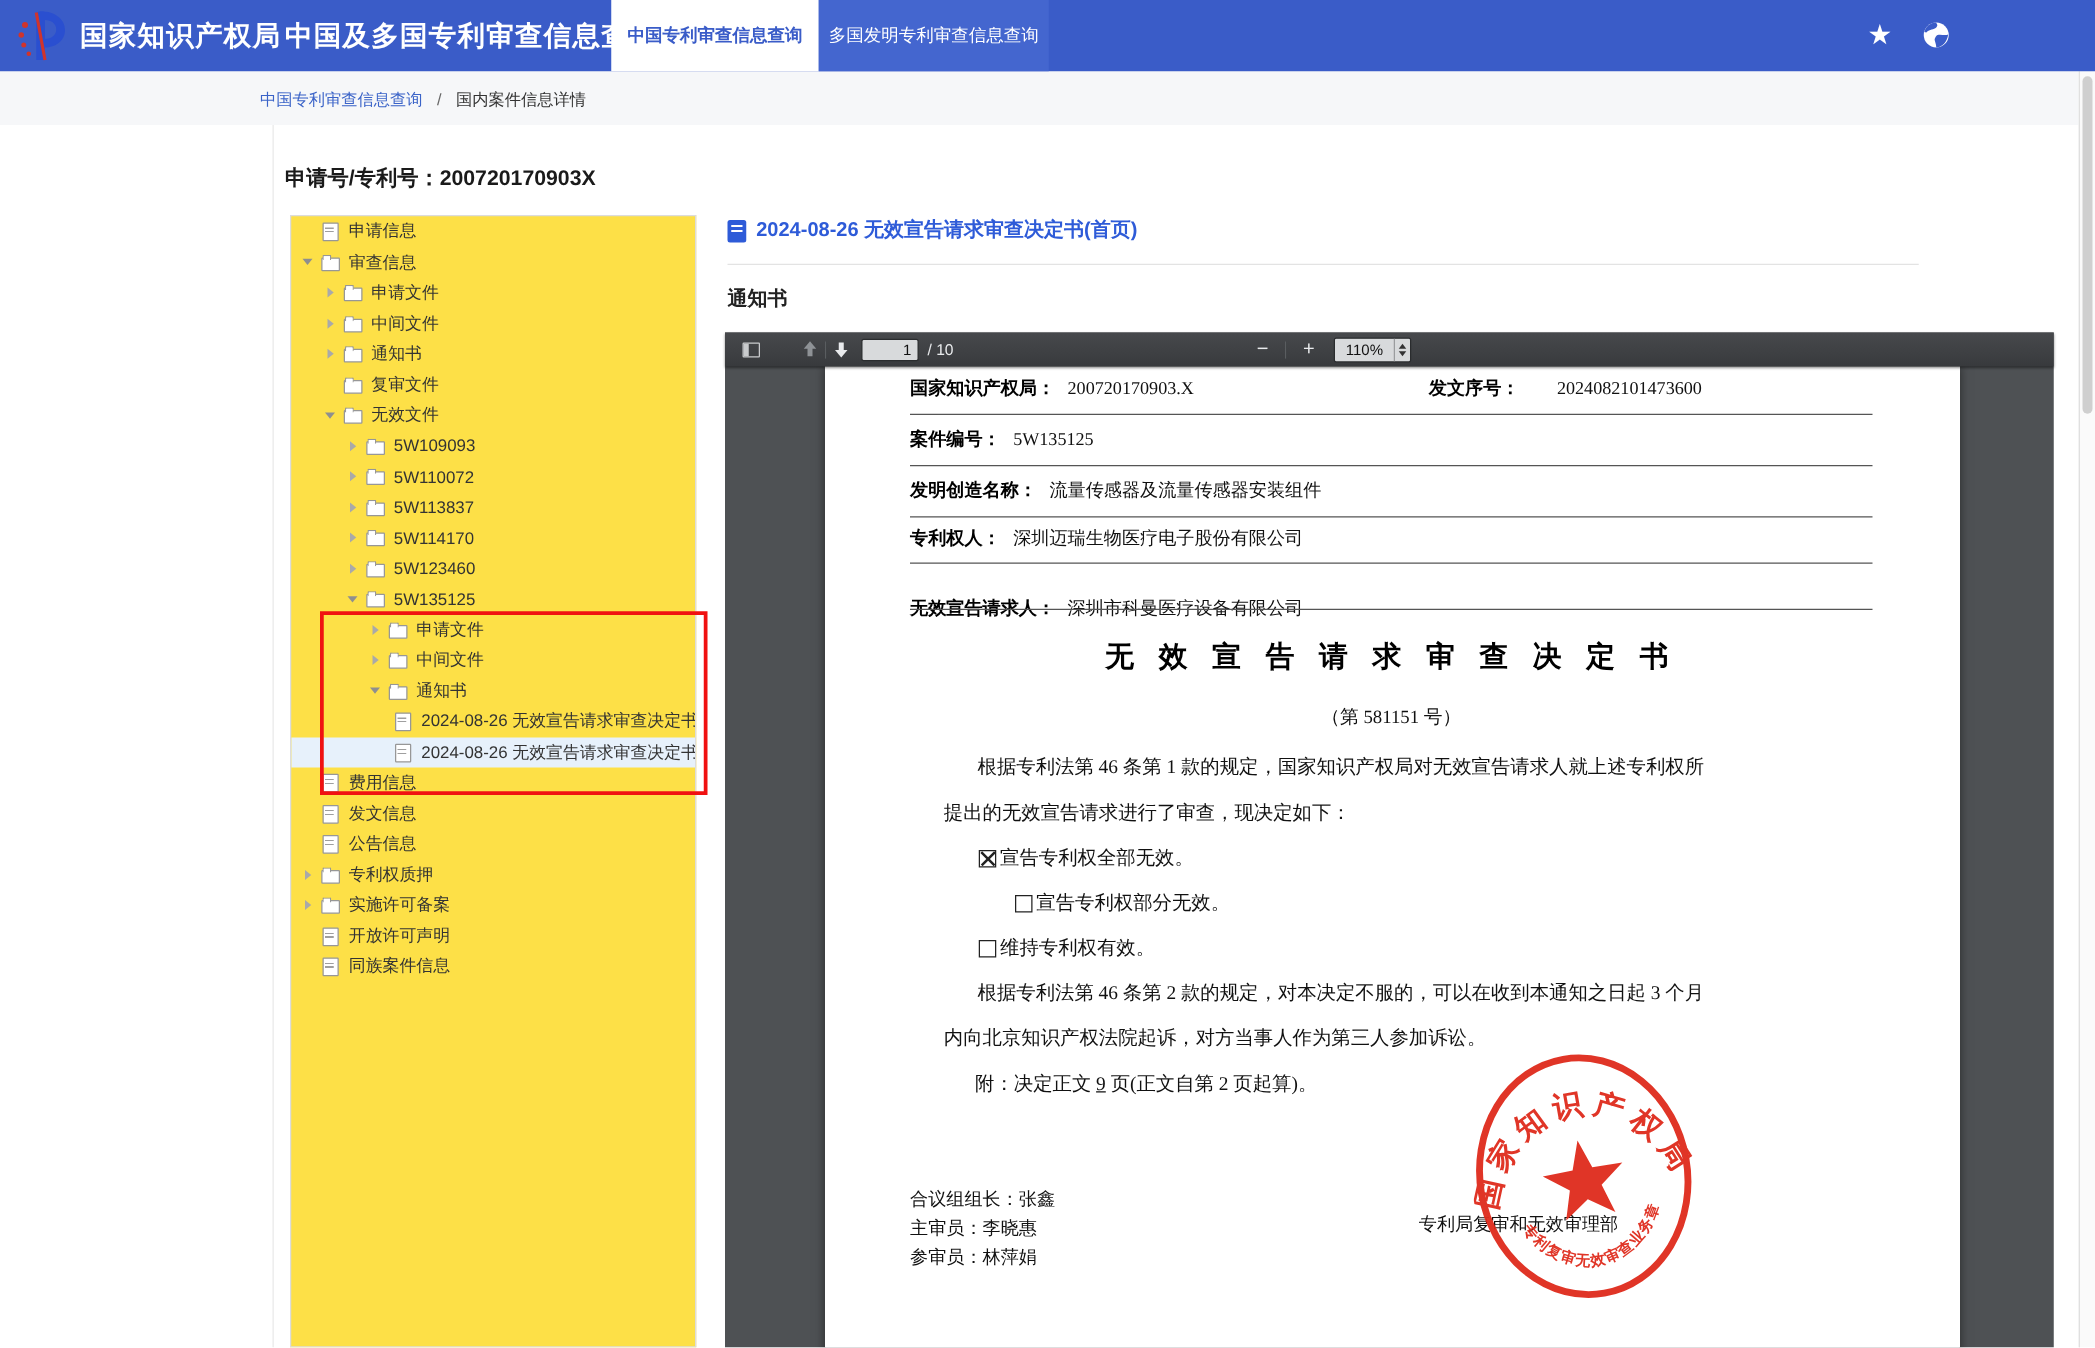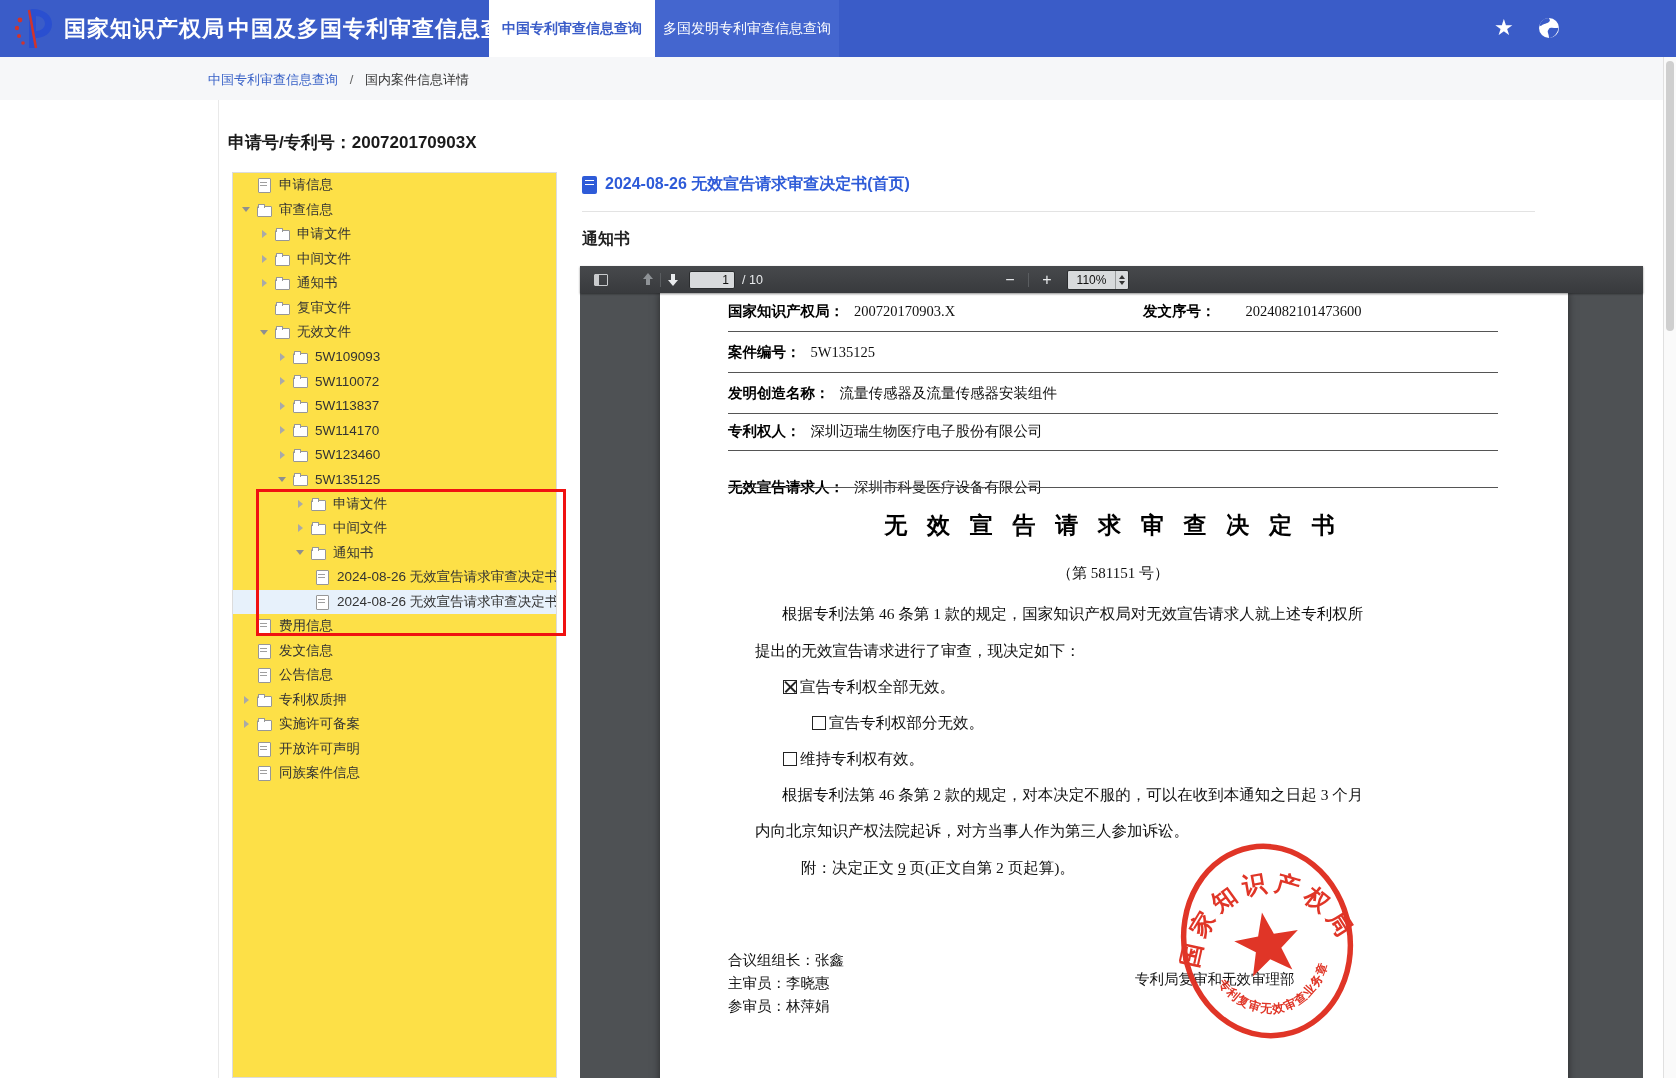--- a/index.html
+++ b/index.html
@@ -348,21 +348,21 @@
         <span>宣告专利权部分无效。</span>
       </div>
       <div class="pcheckline" style="left:123px; top:456px;">
         <span class="cbox"></span>
         <span>维持专利权有效。</span>
       </div>
 
       <div class="ppara" style="left:122px; top:492px;">根据专利法第 46 条第 2 款的规定，对本决定不服的，可以在收到本通知之日起 3 个月</div>
       <div class="ppara" style="left:95px; top:528px;">内向北京知识产权法院起诉，对方当事人作为第三人参加诉讼。</div>
 
-      <div class="ppara" style="left:141px; top:565px;">
+      <div class="ppara" style="left:120px; top:565px;">
         <span>附：决定正文 </span><span class="u9">9</span><span> 页(正文自第 2 页起算)。</span>
       </div>
 
       <div class="psig" style="top:657px;">合议组组长：张鑫</div>
       <div class="psig" style="top:680px;">主审员：李晓惠</div>
       <div class="psig" style="top:703px;">参审员：林萍娟</div>
       <div class="pdept">专利局复审和无效审理部</div>
 
       <svg class="seal" viewBox="0 0 180 200">
         <defs>

